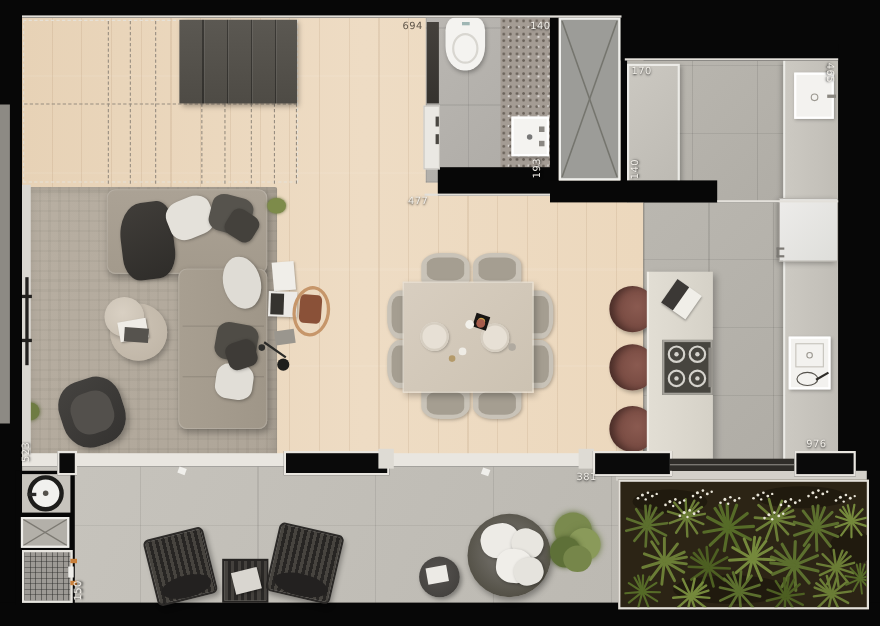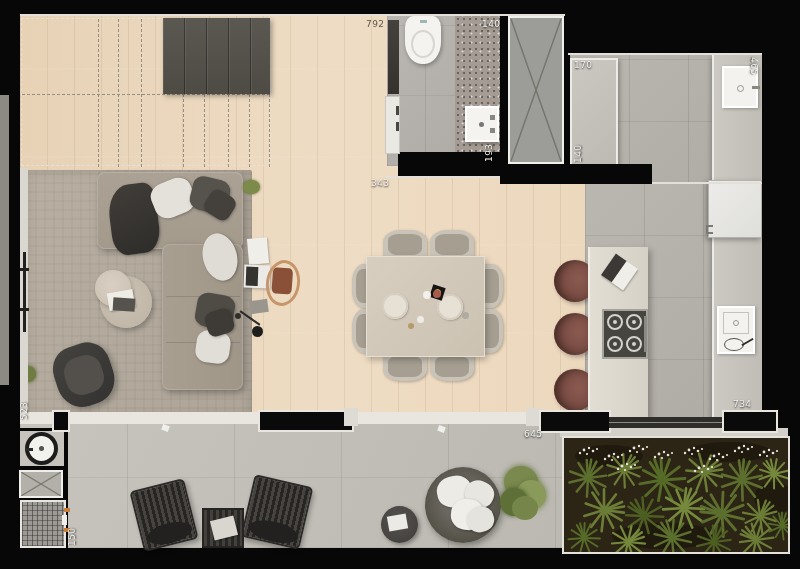--- a/index.html
+++ b/index.html
@@ -391,25 +391,25 @@
     <div class="pillow" style="left:26px;top:32px;width:33px;height:31px;background:#f0eee9;border-radius:45%;transform:rotate(6deg);"></div>
     <div class="pillow" style="left:42px;top:40px;width:27px;height:25px;background:#e5e3dd;border-radius:45%;transform:rotate(-18deg);"></div>
   </div>
   <div class="a" style="left:498px;top:462px;width:52px;height:60px;z-index:26;">
     <div class="a" style="left:6px;top:4px;width:34px;height:32px;background:#7a8a4e;border-radius:50%;box-shadow:0 0 6px #5e7038;"></div>
     <div class="a" style="left:18px;top:18px;width:30px;height:30px;background:#8a9a5a;border-radius:50%;box-shadow:0 0 6px #6a7a42;"></div>
     <div class="a" style="left:2px;top:26px;width:28px;height:28px;background:#5e7038;border-radius:50%;box-shadow:0 0 5px #4c5c2c;"></div>
     <div class="a" style="left:14px;top:34px;width:26px;height:24px;background:#76864a;border-radius:50%;"></div>
   </div>
 
-  <span class="dim dark" style="left:366px;top:19px;">792</span>
+  <span class="dim dark" style="left:366px;top:19px;">694</span>
   <span class="dim" style="left:482px;top:19px;">140</span>
   <span class="dim v" style="left:484px;top:162px;">193</span>
-  <span class="dim" style="left:371px;top:178px;">343</span>
+  <span class="dim" style="left:371px;top:178px;">477</span>
   <span class="dim" style="left:574px;top:60px;">170</span>
   <span class="dim v" style="left:573px;top:163px;">140</span>
   <span class="dim vr" style="left:759px;top:57px;">465</span>
-  <span class="dim" style="left:733px;top:399px;">734</span>
-  <span class="dim" style="left:524px;top:429px;">645</span>
+  <span class="dim" style="left:733px;top:399px;">976</span>
+  <span class="dim" style="left:524px;top:429px;">381</span>
   <span class="dim v" style="left:19px;top:420px;">523</span>
   <span class="dim v" style="left:67px;top:546px;">150</span>
 
 </div>
 
 </body></html>

